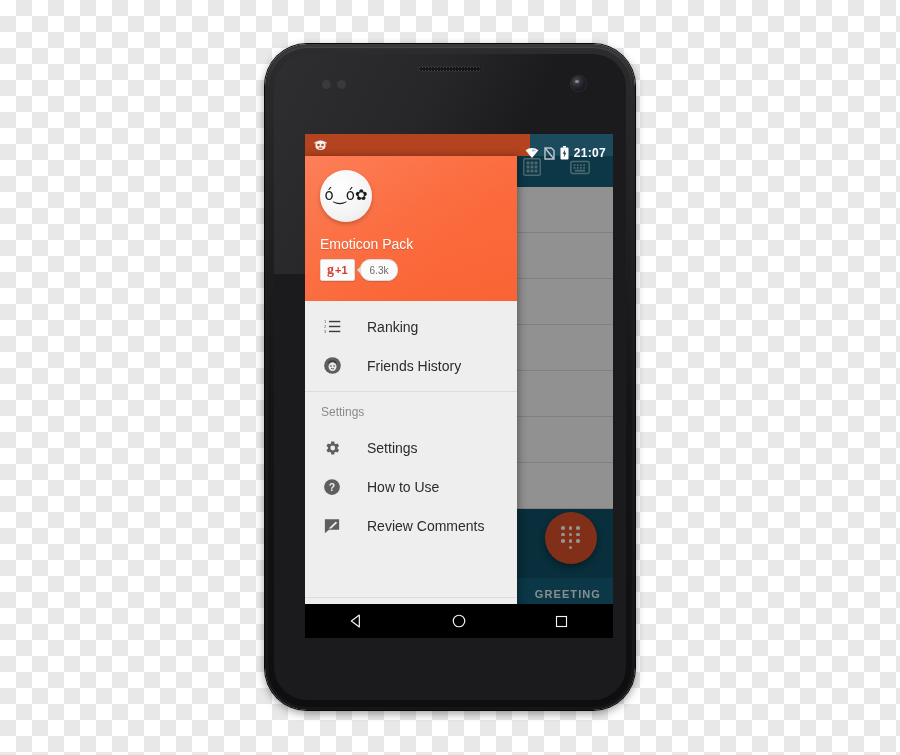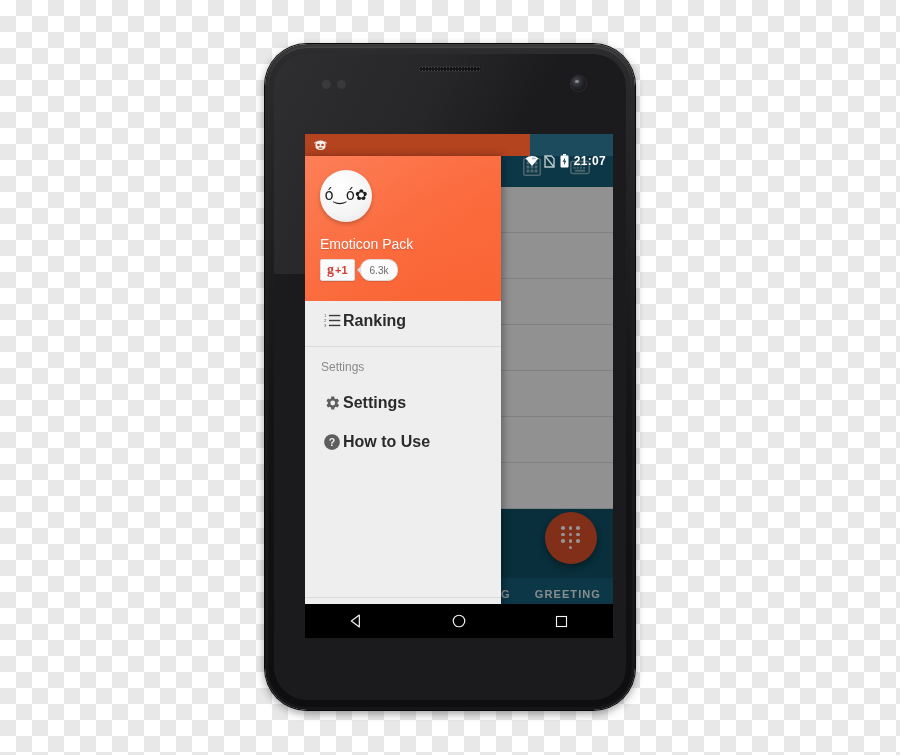--- a/index.html
+++ b/index.html
@@ -144,33 +144,33 @@
     display: flex; align-items: center;
     background: #1d4b5e;
     z-index: 6;
   }
   #status-bar-left-tint {
     position: absolute; left: 0; top: 0; width: 225px; height: 100%;
     background: #b4431f;
   }
   #cm-icon { position: relative; margin-left: 9px; width: 13px; height: 11px; z-index: 2; }
   #status-right {
-    position: absolute; right: 7px; top: 16px; height: 100%;
+    position: absolute; right: 7px; top: 8px; height: 100%;
     display: flex; align-items: center; gap: 5px; z-index: 2;
   }
   #status-clock { color: #ffffff; font-size: 12px; font-weight: bold; letter-spacing: 0.3px; }
 
   
   #drawer {
     position: absolute; left: 0; top: 22px;
-    width: 196px; bottom: 0;
+    width: 212px; bottom: 0;
     background: #eeeeee;
     box-shadow: 2px 0 8px rgba(0,0,0,0.34);
     z-index: 7;
-    display: flex; flex-direction: column;
+    display: flex; flex-direction: column; gap: 6px;
   }
   #drawer-header {
     height: 145px;
     background: linear-gradient(165deg, #fd7248 0%, #fb6a3c 45%, #fa6434 100%);
     position: relative; flex: none;
   }
   #header-sheen {
     position: absolute; left: 0; top: 0; width: 100%; height: 100%;
     background: linear-gradient(128deg, rgba(255,255,255,0.09) 0%, rgba(255,255,255,0.02) 48%, rgba(255,255,255,0) 70%);
   }
@@ -220,21 +220,21 @@
   .drawer-item {
     height: 39px; display: flex; align-items: center;
     padding-left: 16px;
   }
   .drawer-item .di-icon {
     width: 22px; height: 22px; flex: none;
     display: flex; align-items: center; justify-content: center;
     color: #5e5e5e;
   }
   .drawer-item .di-label {
-    color: #2b2b2b; font-size: 16px; font-weight: bold;
+    margin-left: 24px; color: #2b2b2b; font-size: 14px;
   }
   .drawer-divider { height: 1px; background: #dcdcdc; margin: 6px 0 0 0; }
   .drawer-subheader {
     color: #8a8a8a; font-size: 12px;
     padding: 13px 0 9px 16px;
   }
   #drawer-footer {
     flex: none; border-top: 1px solid #dcdcdc;
     height: 40px; display: flex; align-items: center;
     padding-left: 16px;
@@ -393,20 +393,33 @@
                   <text x="0" y="14" font-size="6" fill="#5e5e5e" font-family="Liberation Sans">2</text>
                   <text x="0" y="21" font-size="6" fill="#5e5e5e" font-family="Liberation Sans">3</text>
                   <rect x="7" y="4" width="16" height="2" fill="#3c3c3c"></rect>
                   <rect x="7" y="11" width="16" height="2" fill="#3c3c3c"></rect>
                   <rect x="7" y="18" width="16" height="2" fill="#3c3c3c"></rect>
                 </svg>
               </span>
               <span class="di-label">Ranking</span>
             </div>
 
+            <div class="drawer-item">
+              <span class="di-icon">
+                <svg width="19" height="19" viewBox="0 0 24 24">
+                  <circle cx="12" cy="12" r="10.5" fill="#5e5e5e"></circle>
+                  <path d="M12 5.5 C8.6 5.5 6.4 7.3 6.4 9.6 L17.6 9.6 C17.6 7.3 15.4 5.5 12 5.5 Z" fill="#3c3c3c"></path>
+                  <ellipse cx="12" cy="13.4" rx="5" ry="5.6" fill="#e8e8e8"></ellipse>
+                  <circle cx="10" cy="12.6" r="1" fill="#3c3c3c"></circle>
+                  <circle cx="14" cy="12.6" r="1" fill="#3c3c3c"></circle>
+                  <path d="M10.2 15.6 Q12 17.1 13.8 15.6" fill="none" stroke="#3c3c3c" stroke-width="1"></path>
+                </svg>
+              </span>
+              <span class="di-label">Friends History</span>
+            </div>
 
             <div class="drawer-divider"></div>
             <div class="drawer-subheader">Settings</div>
 
             <div class="drawer-item">
               <span class="di-icon">
                 <svg width="18" height="18" viewBox="0 0 24 24" fill="#5e5e5e">
                   <path d="M19.4 13 a7.5 7.5 0 0 0 0-2 l2-1.6 -2-3.4 -2.4 1 a7.6 7.6 0 0 0 -1.7-1 L15 3.2 h-4 l-.3 2.8 a7.6 7.6 0 0 0 -1.7 1 l-2.4-1 -2 3.4 2 1.6 a7.5 7.5 0 0 0 0 2 l-2 1.6 2 3.4 2.4-1 a7.6 7.6 0 0 0 1.7 1 l.3 2.8 h4 l.3-2.8 a7.6 7.6 0 0 0 1.7-1 l2.4 1 2-3.4 Z"></path>
                   <circle cx="13" cy="12" r="3.2" fill="#eeeeee"></circle>
                 </svg>
@@ -418,20 +431,29 @@
             <div class="drawer-item">
               <span class="di-icon">
                 <svg width="18" height="18" viewBox="0 0 24 24">
                   <circle cx="12" cy="12" r="10.5" fill="#5e5e5e"></circle>
                   <text x="12" y="17.4" font-size="14" font-weight="bold" fill="#eeeeee" text-anchor="middle" font-family="Liberation Sans">?</text>
                 </svg>
               </span>
               <span class="di-label">How to Use</span>
             </div>
 
+            <div class="drawer-item">
+              <span class="di-icon">
+                <svg width="18" height="18" viewBox="0 0 24 24">
+                  <path d="M2.5 3 H21.5 V17 H8 L2.5 21.5 Z" fill="#5e5e5e"></path>
+                  <path d="M16.8 6.2 L7.6 15.3 H11 L19 7.6 Z" fill="#eeeeee"></path>
+                </svg>
+              </span>
+              <span class="di-label">Review Comments</span>
+            </div>
 
           </div>
 
           <div id="drawer-footer">
             <span class="df-label">Launch Apps</span>
           </div>
         </div>
 
         <div id="nav-bar">
           <div class="nav-btn">

